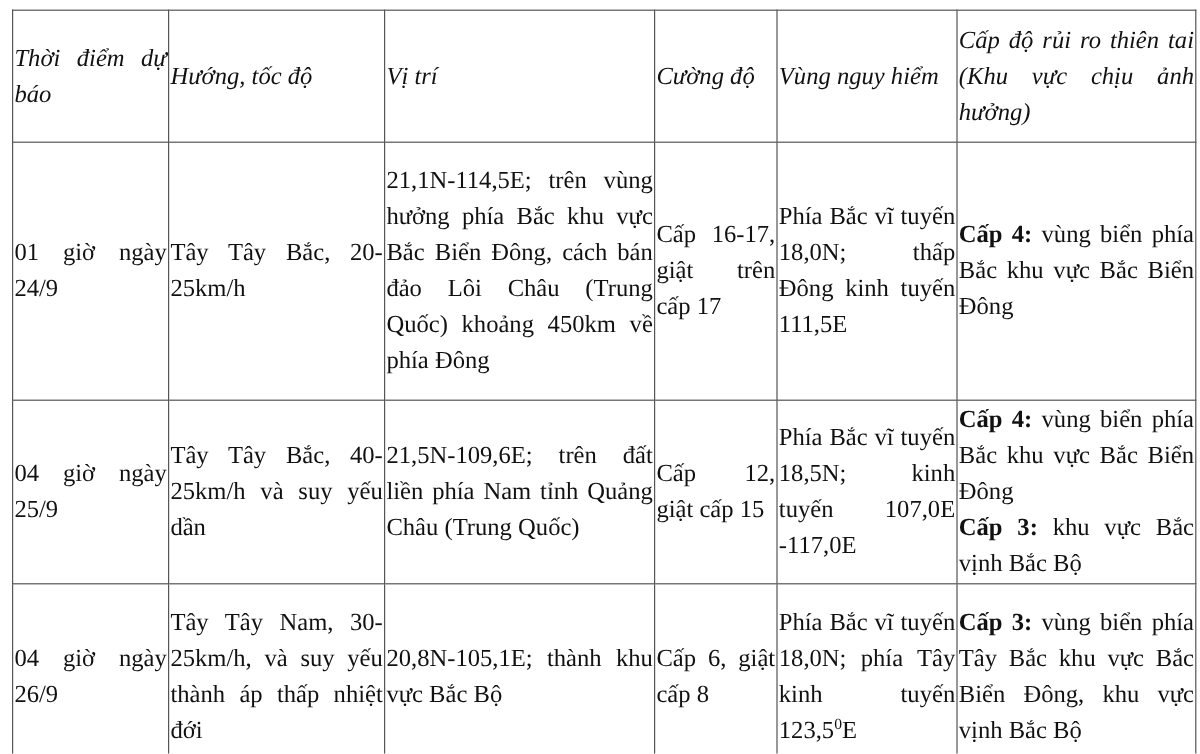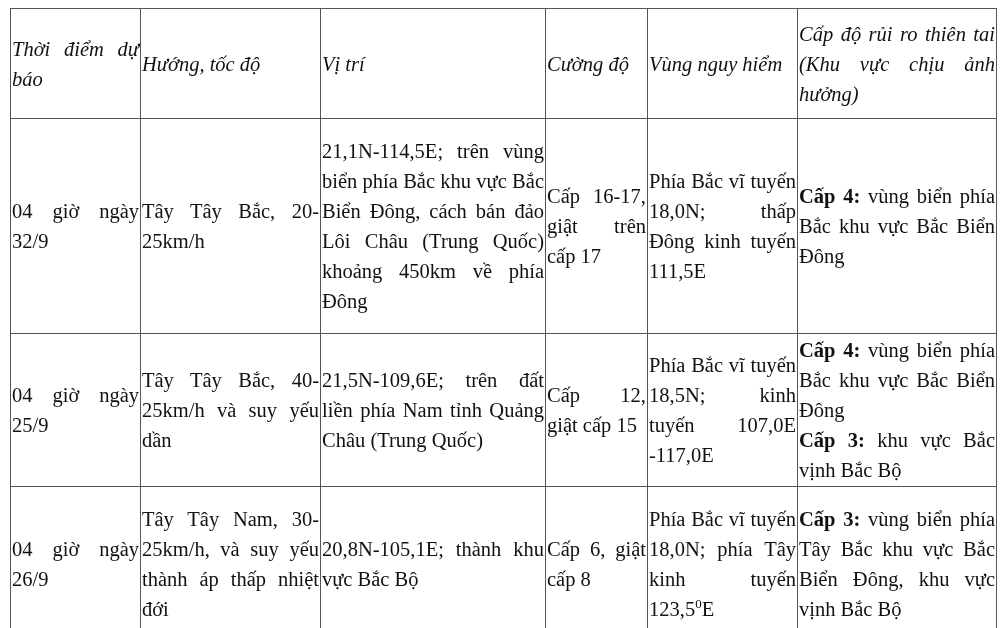--- a/index.html
+++ b/index.html
@@ -69,23 +69,23 @@
       <tr class="head-row">
     <th>Thời điểm dự báo</th>
     <th class="left">Hướng, tốc độ</th>
     <th class="left">Vị trí</th>
     <th class="left">Cường độ</th>
     <th>Vùng nguy hiểm</th>
     <th>Cấp độ rủi ro thiên tai (Khu vực chịu ảnh hưởng)</th>
   </tr>
 
   <tr class="row-1">
-    <td class="left">04 giờ ngày 32/9</td>
+    <td class="left">01 giờ ngày 24/9</td>
     <td>Tây Tây Bắc, 20-25km/h</td>
-    <td>21,1N-114,5E; trên vùng biển phía Bắc khu vực Bắc Biển Đông, cách bán đảo Lôi Châu (Trung Quốc) khoảng 450km về phía Đông</td>
+    <td>21,1N-114,5E; trên vùng hưởng phía Bắc khu vực Bắc Biển Đông, cách bán đảo Lôi Châu (Trung Quốc) khoảng 450km về phía Đông</td>
     <td>Cấp 16-17, giật trên cấp 17</td>
     <td>Phía Bắc vĩ tuyến 18,0N; thấp Đông kinh tuyến 111,5E</td>
     <td>
       <span class="block"><span class="bold">Cấp 4:</span><span> vùng biển phía Bắc khu vực Bắc Biển Đông</span></span>
     </td>
   </tr>
 
   <tr class="row-2">
     <td class="left">04 giờ ngày 25/9</td>
     <td>Tây Tây Bắc, 40-25km/h và suy yếu dần</td>

